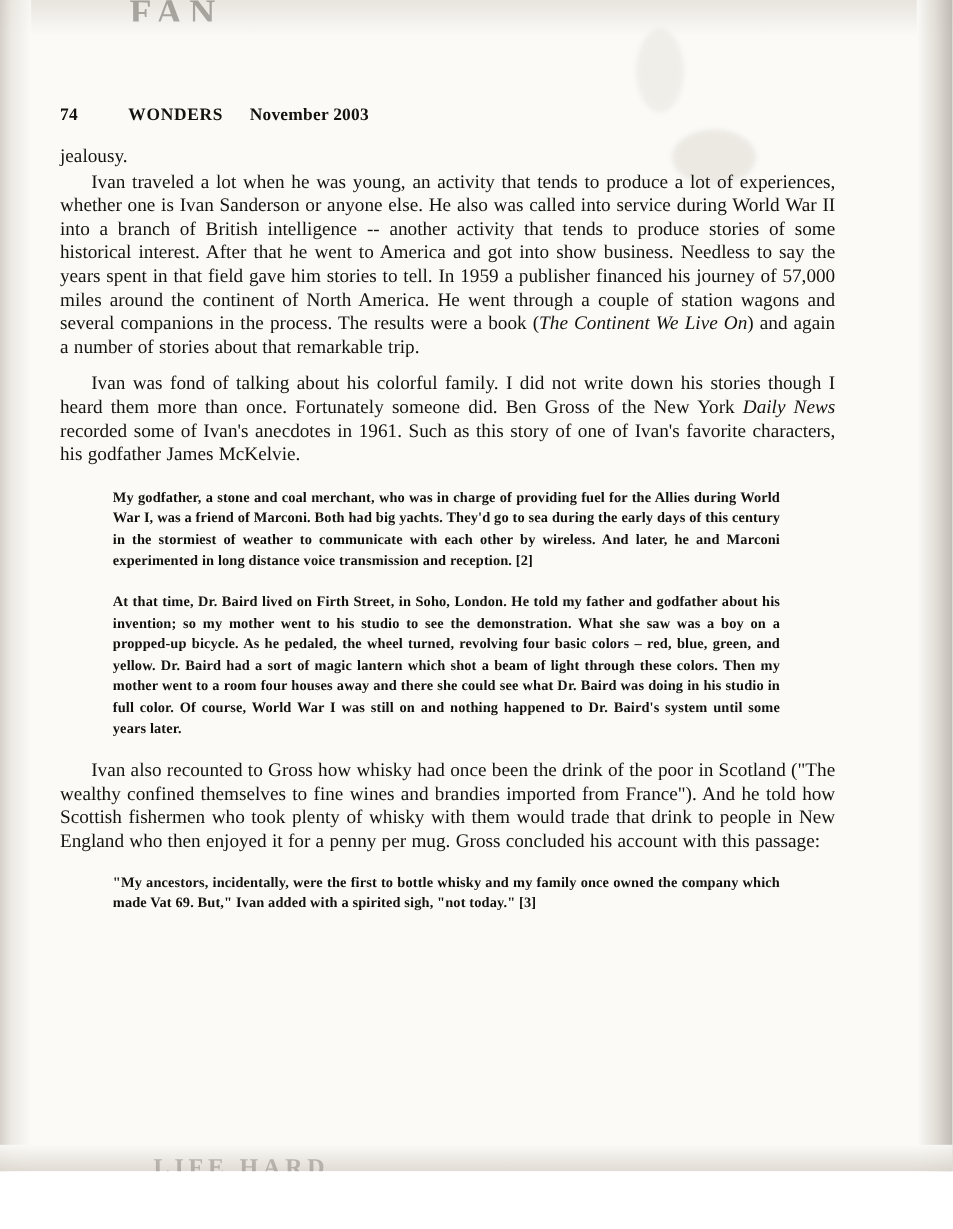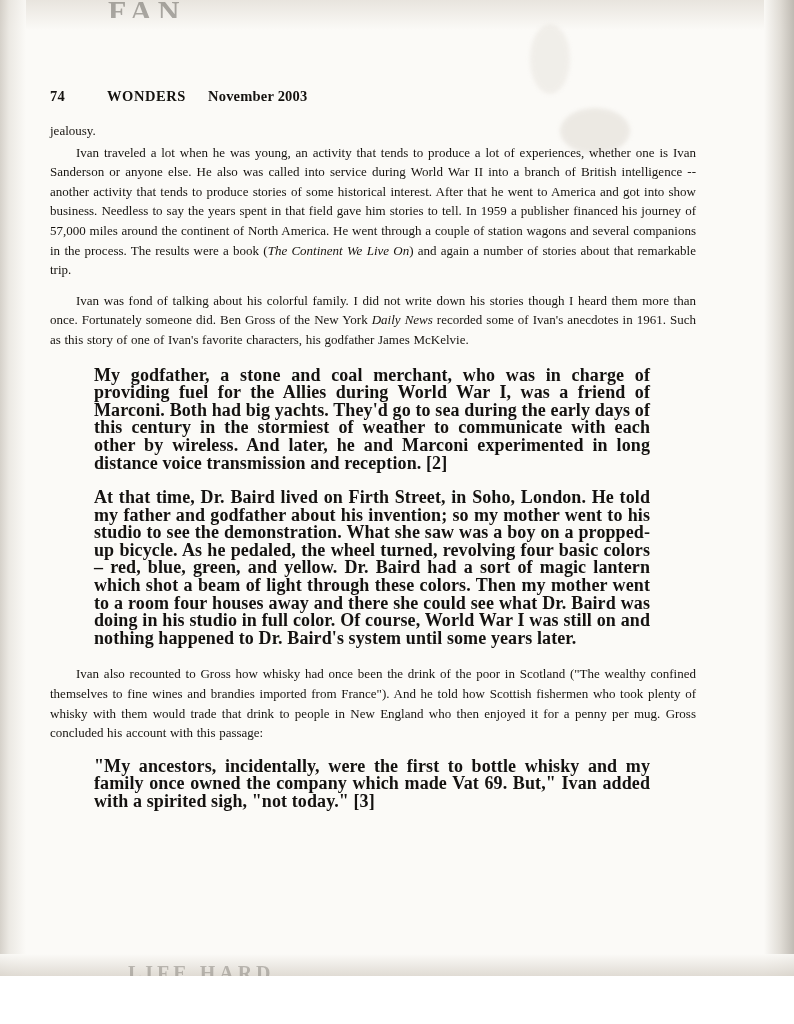--- a/index.html
+++ b/index.html
@@ -96,37 +96,37 @@
     letter-spacing: .2px;
     margin-bottom: 16px;
     white-space: nowrap;
   }
   .running-head .pg { margin-right: 14px; text-align: center; }
   .running-head .mag { margin-right: 22px; letter-spacing: .6px; margin-left: 28px; }
   .running-head .issue { font-weight: bold; }
 
   p.body {
     font-family: "Liberation Serif", serif;
-    font-size: 13px;
+    font-size: 16px;
     line-height: 19.6px;
     color: #16130f;
     margin: 0 0 2px 0;
     text-align: justify;
     text-align-last: left;
     word-spacing: .4px;
   }
   p.body.indent { text-indent: 26px; }
   p.body.gap { margin-top: 11px; }
 
   .quote {
     margin: 17px 0 17px 44px;
     width: 556px;
     font-family: "Liberation Serif", serif;
     font-weight: bold;
-    font-size: 18px;
+    font-size: 12px;
     line-height: 17.6px;
     color: #141210;
     text-align: justify;
     text-align-last: left;
     letter-spacing: .1px;
   }
   .quote.small-gap { margin-top: 15px; margin-bottom: 15px; }
 
   i { font-style: italic; }
 </style>

